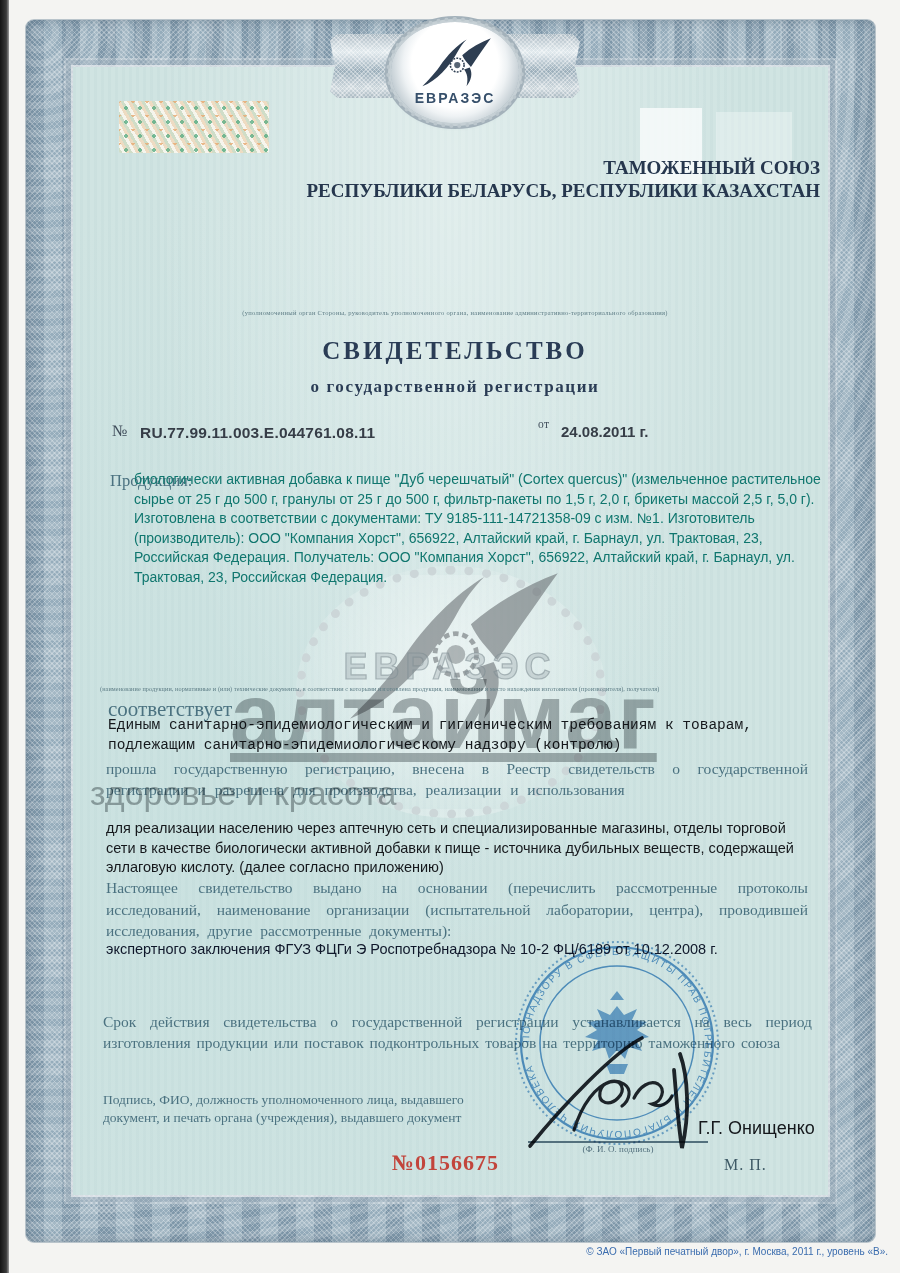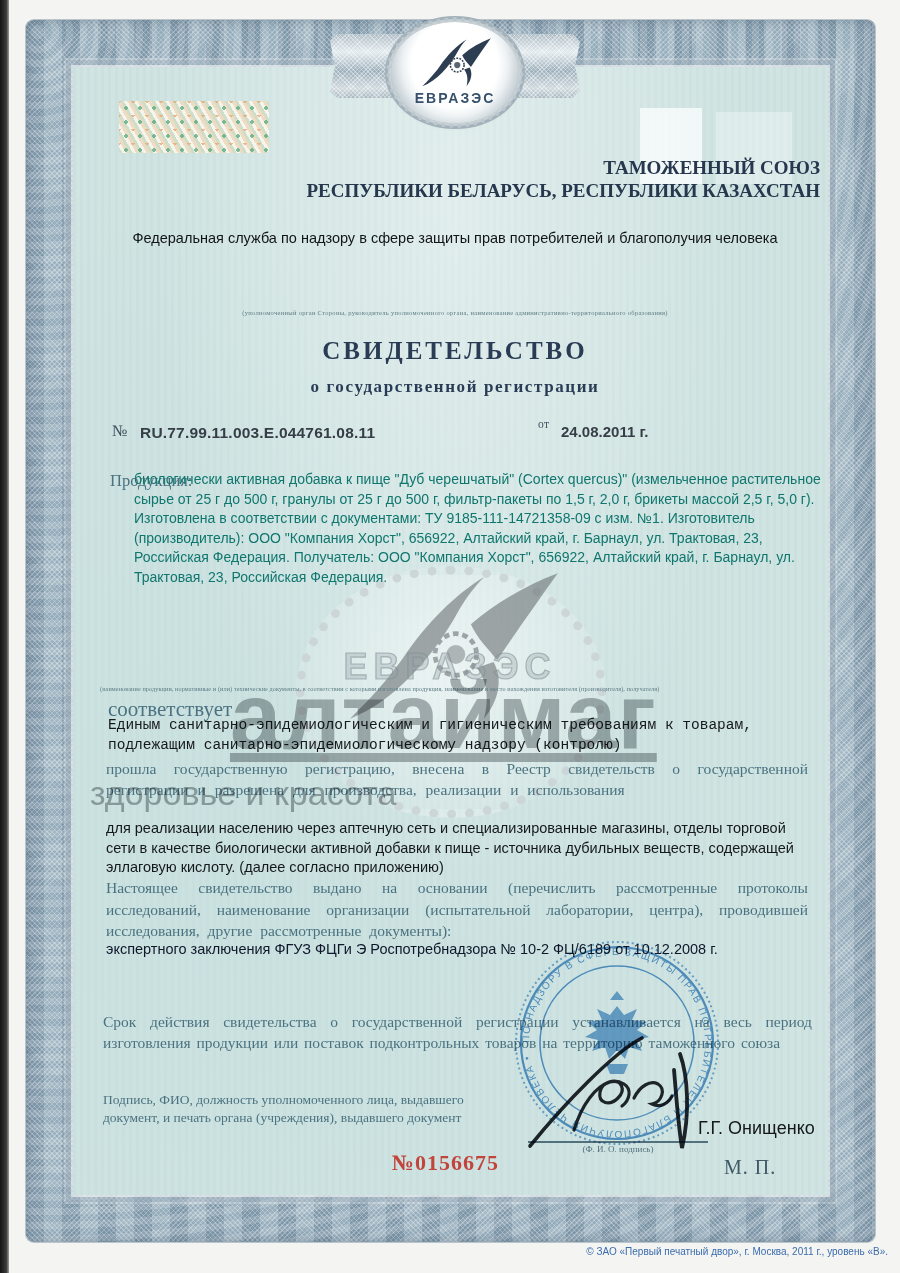--- a/index.html
+++ b/index.html
@@ -113,21 +113,21 @@
     color:#4b7280;text-align:justify;word-spacing:2px;}
   .sig-caption{left:103px;top:1091px;width:405px;z-index:5;font-size:13.5px;line-height:17.5px;color:#4b7280;}
 
   
   .stamp{left:510px;top:936px;width:214px;height:214px;z-index:6;mix-blend-mode:multiply;opacity:.88;}
   .signature{left:522px;top:1032px;width:190px;height:122px;z-index:7;mix-blend-mode:multiply;}
   .official-name{left:698px;top:1118px;z-index:7;font-family:"Liberation Sans",sans-serif;font-size:18px;color:#14171b;}
   .sig-line{left:528px;top:1141px;width:180px;border-top:2px solid #53707d;z-index:5;}
   .sig-field-caption{left:528px;top:1144px;width:180px;text-align:center;z-index:5;font-size:9px;color:#53707d;}
   .serial{left:392px;top:1150px;z-index:5;font-weight:bold;font-size:22px;letter-spacing:1px;color:#c2453c;}
-  .seal-mark{left:724px;top:1156px;z-index:5;font-size:20px;letter-spacing:1px;color:#3f5a66;}
+  .seal-mark{left:724px;top:1156px;z-index:5;font-size:16px;letter-spacing:1px;color:#3f5a66;}
 
   .footer{left:0;top:1246px;width:888px;text-align:right;z-index:5;font-family:"Liberation Sans",sans-serif;
     font-size:10px;color:#3a6cae;}
 </style>
 </head>
 <body>
 
 <div class="abs scan-edge"></div>
 
 <div class="abs cert"></div>
@@ -149,21 +149,20 @@
 
 <div class="abs hologram"></div>
 <div class="abs patch1"></div>
 <div class="abs patch2"></div>
 
 <div class="abs hdr-union">
   <div>ТАМОЖЕННЫЙ СОЮЗ</div>
   <div>РЕСПУБЛИКИ БЕЛАРУСЬ, РЕСПУБЛИКИ КАЗАХСТАН</div>
 </div>
 <div class="abs hdr-auth">
-  <div>Федеральная служба по надзору в сфере защиты прав потребителей и благополучия человека</div>
 </div>
 <div class="abs hdr-caption">(уполномоченный орган Стороны, руководитель уполномоченного органа, наименование административно-территориального образования)</div>
 
 <div class="abs title-main">СВИДЕТЕЛЬСТВО</div>
 <div class="abs title-sub">о государственной регистрации</div>
 
 <div class="abs no-sign">№</div>
 <div class="abs reg-number">RU.77.99.11.003.E.044761.08.11</div>
 <div class="abs from-label">от</div>
 <div class="abs reg-date">24.08.2011 г.</div>

